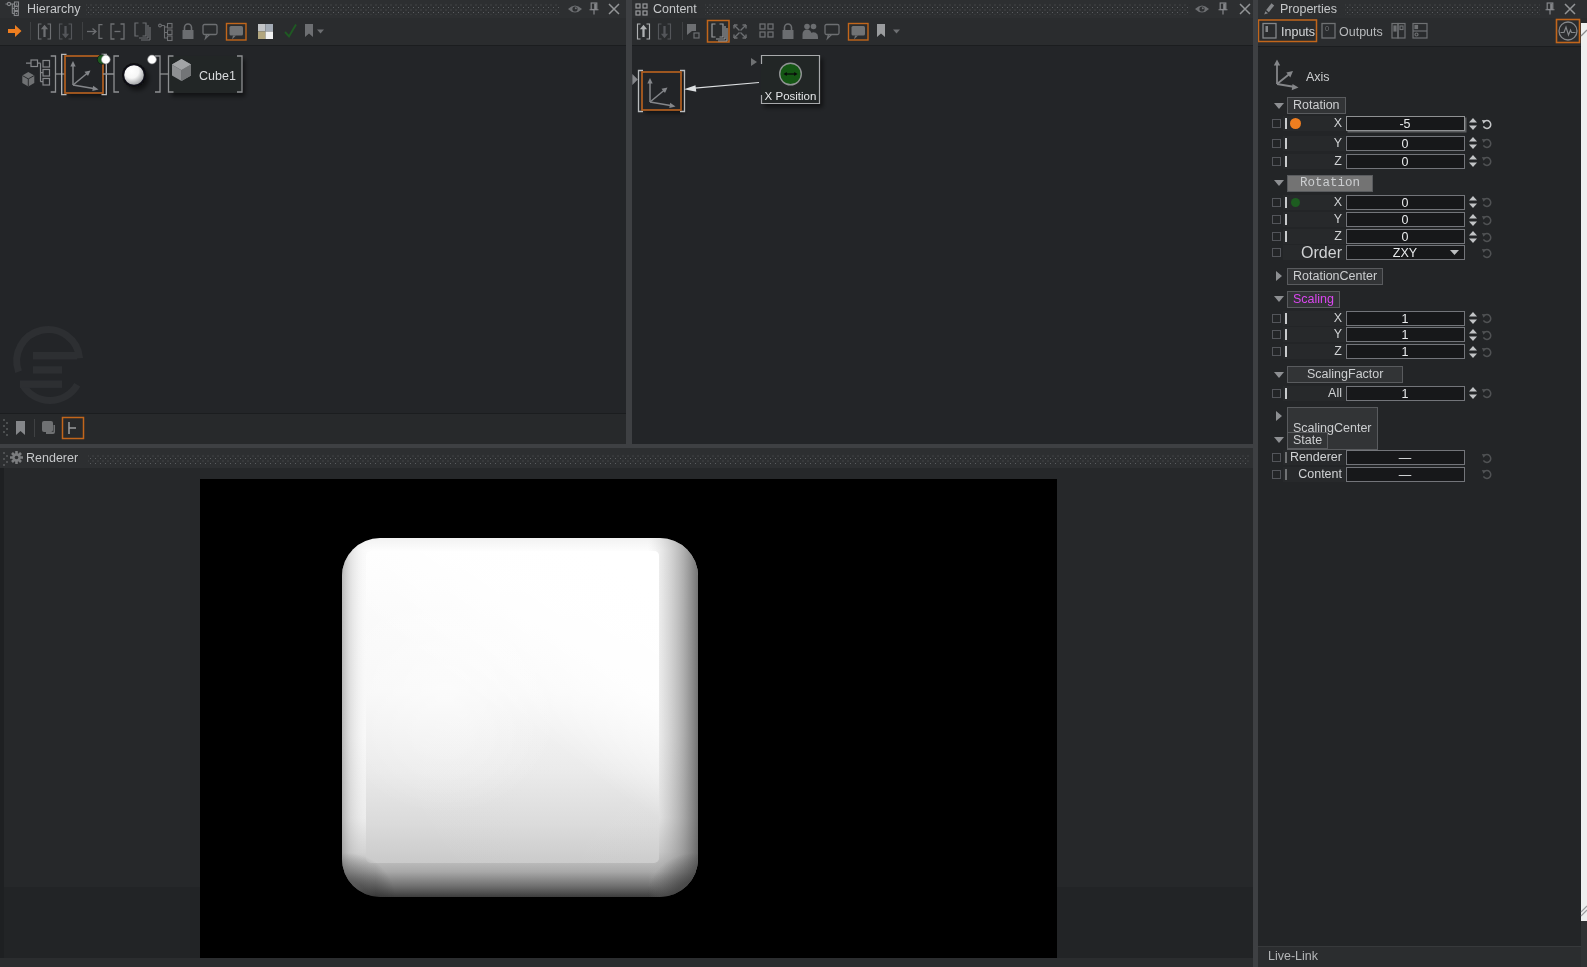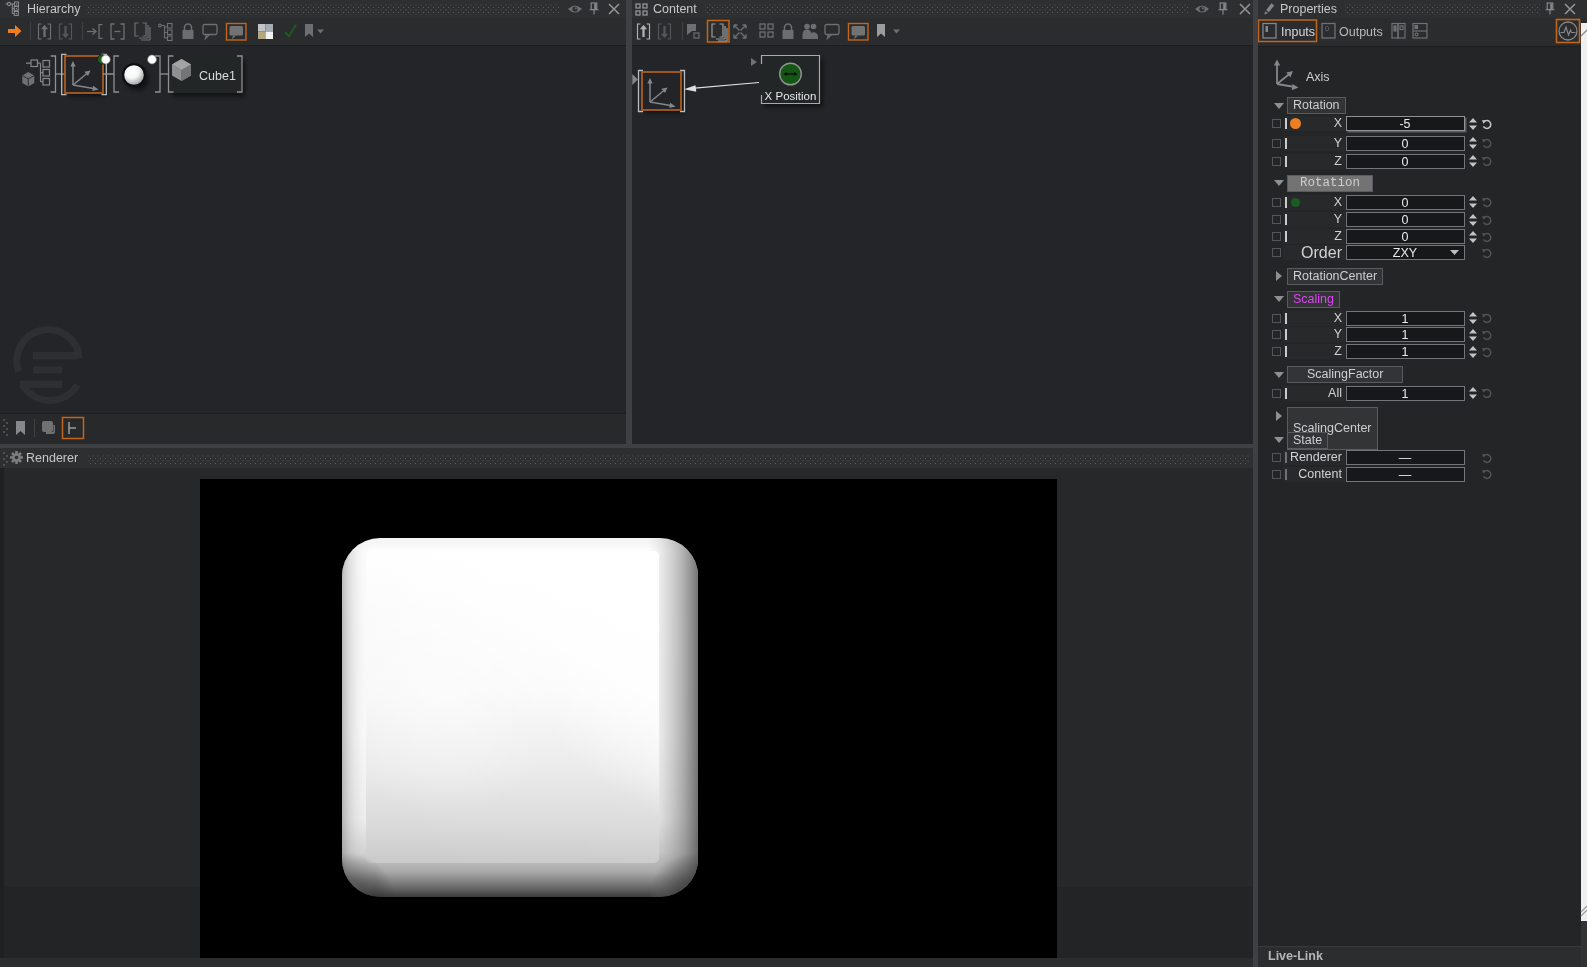--- a/index.html
+++ b/index.html
@@ -747,21 +747,21 @@
         <polygon points="5,3.5 1.8,9.5 8.2,9.5" stroke="none"></polygon>
 <path d="M5 28 L18 17.5" fill="none"></path>
         <polygon points="21,15 14.3,16.5 18.3,21.4" stroke="none"></polygon>
 <path d="M5 28 L23 31" fill="none"></path>
         <polygon points="26.5,31.5 20.5,28 19.7,34.3" stroke="none"></polygon>
 </g>
     </svg>
 <div class="abs" style="left:51px;top:70px;font-size:12.5px;color:#ccced0;">Axis</div>
 
   <div class="abs" style="left:3px;top:946px;width:329px;height:21px;background:#2b2d2f;border-top:1px solid #37393b;box-sizing:border-box;"></div>
-  <div class="abs" style="left:13px;top:949px;color:#b4b6b8;font-size:12.5px;font-weight:bold;">Live-Link</div>
+  <div class="abs" style="left:13px;top:949px;color:#b4b6b8;font-size:12.5px;">Live-Link</div>
 </div>
 
 <div class="abs" style="left:1581px;top:23px;width:6px;height:898px;background:#eeefef;"></div>
 <div class="abs" style="left:1581px;top:921px;width:6px;height:46px;background:#303234;"></div>
 <svg class="abs" style="left:1581px;top:28px;" width="6" height="8" viewBox="0 0 6 8">
     <path d="M0 8 L6 2" stroke="#8a8c8e" stroke-width="1.2" fill="none"></path>
   </svg>
 <svg class="abs" style="left:1581px;top:905px;" width="6" height="12" viewBox="0 0 6 12">
     <path d="M0 7 L6 1 M0 11 L6 5" stroke="#9a9c9e" stroke-width="1.1" fill="none"></path>
   </svg>

